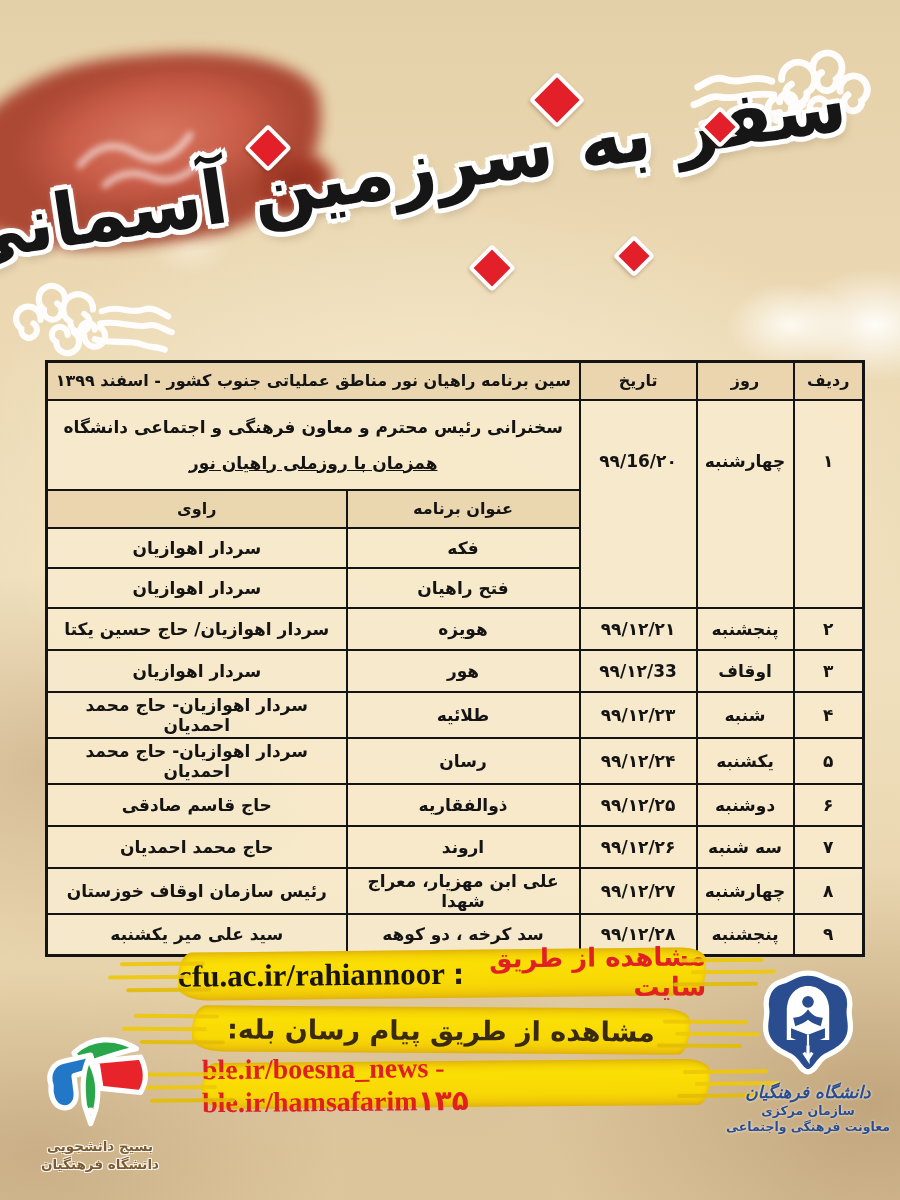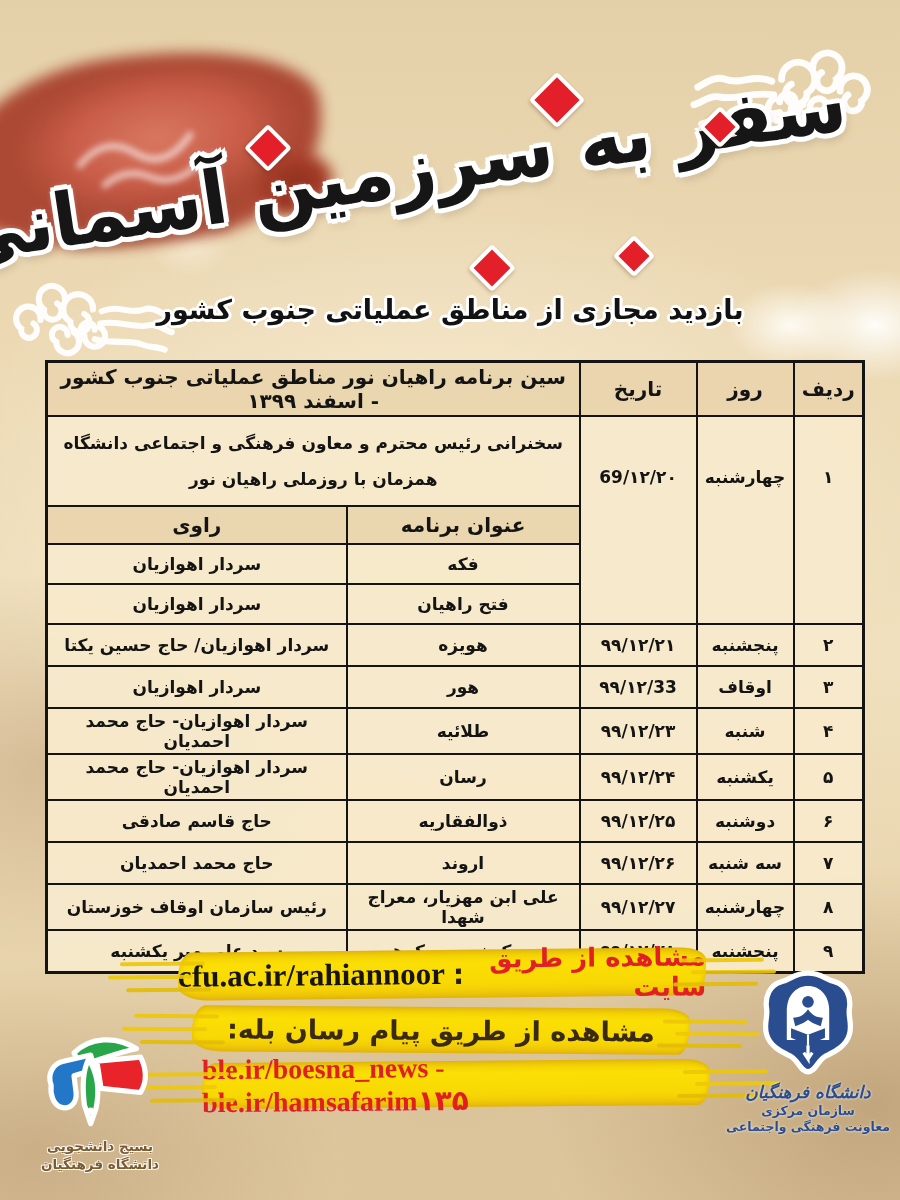--- a/index.html
+++ b/index.html
@@ -67,25 +67,25 @@
   table.sched{
     position:absolute;left:45px;top:360px;width:817px;
     border-collapse:collapse;table-layout:fixed;direction:rtl;
     border:3px solid #141414;
     font-weight:bold;color:#141414;
   }
   table.sched td{
     border:2px solid #141414;text-align:center;vertical-align:middle;
     background:rgba(247,233,203,.96);font-size:17px;padding:2px 6px;
   }
-  table.sched td.hd{background:rgba(233,213,173,.97);font-size:20px;}
+  table.sched td.hd{background:rgba(233,213,173,.97);font-size:16px;}
   table.sched td.merged{padding-bottom:88px;}
   table.sched td.speech{font-size:17px;}
   .speech-l1{margin:6px 0 16px 0;}
-  .speech-l2{margin:8px 0 6px 0;}
+  .speech-l2{margin:8px 0 6px 0;text-decoration:underline;}
 
   
   .brush{
     display:flex;align-items:center;justify-content:center;gap:8px;
     background:linear-gradient(180deg,#f2cf06 0%,#fbdf04 28%,#f8d804 70%,#eec40a 100%);
     border-radius:14px 26px 12px 30px / 26px 12px 30px 14px;
     box-shadow:inset 0 4px 7px -3px rgba(190,130,20,.55), inset 0 -4px 7px -3px rgba(190,130,20,.4);
   }
   .brush::before,.brush::after{content:'';position:absolute;height:4px;background:#edc708;border-radius:3px;opacity:.9;}
   .brush::before{left:-58px;top:9px;width:85px;box-shadow:-12px 13px 0 0 #eec90a,6px 26px 0 0 #e3bd06;}
@@ -150,41 +150,40 @@
     </g>
   </svg>
 
   <div class="abs title-wrap">سفر به سرزمین آسمانی ها</div>
   <div class="abs diamond" style="left:268px;top:148px;width:26px;height:26px;"></div>
   <div class="abs diamond" style="left:557px;top:100px;width:32px;height:32px;"></div>
   <div class="abs diamond" style="left:720px;top:127px;width:22px;height:22px;"></div>
   <div class="abs diamond" style="left:492px;top:268px;width:26px;height:26px;"></div>
   <div class="abs diamond" style="left:634px;top:256px;width:22px;height:22px;"></div>
 
-  <div class="abs subtitle">بازدید مجازی از مناطق عملیاتی جنوب کشور</div>
 
   <table class="sched">
     <colgroup>
       <col style="width:70px">
         <col style="width:97px">
         <col style="width:117px">
       <col style="width:233px">
         <col style="width:300px">
     </colgroup>
     <tbody>
         <tr style="height:38px">
       <td class="hd">ردیف</td>
       <td class="hd">روز</td>
       <td class="hd">تاریخ</td>
       <td class="hd" colspan="2">سین برنامه راهیان نور مناطق عملیاتی جنوب کشور - اسفند ۱۳۹۹</td>
     </tr>
     <tr style="height:90px">
       <td rowspan="4" class="merged">۱</td>
       <td rowspan="4" class="merged">چهارشنبه</td>
-      <td rowspan="4" class="merged">69/۱۲/۲۰</td>
+      <td rowspan="4" class="merged">۹۹/16/۲۰</td>
       <td colspan="2" class="speech">
         <div class="speech-l1">سخنرانی رئیس محترم و معاون فرهنگی و اجتماعی دانشگاه</div>
         <div class="speech-l2">همزمان با روزملی راهیان نور</div>
       </td>
     </tr>
     <tr style="height:38px">
       <td class="hd">عنوان برنامه</td>
       <td class="hd">راوی</td>
     </tr>
     <tr style="height:40px">

